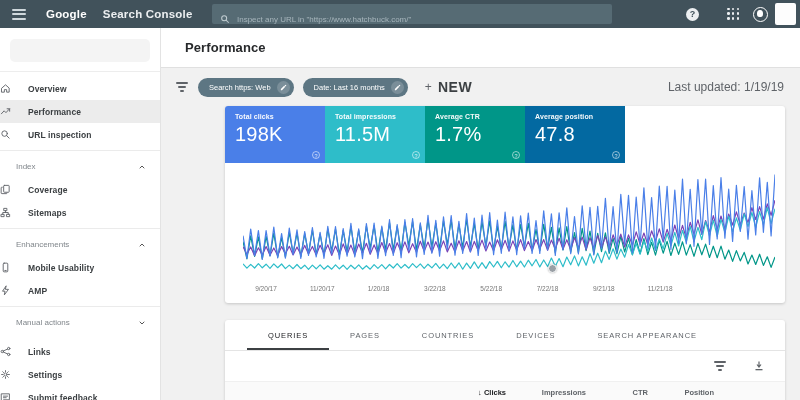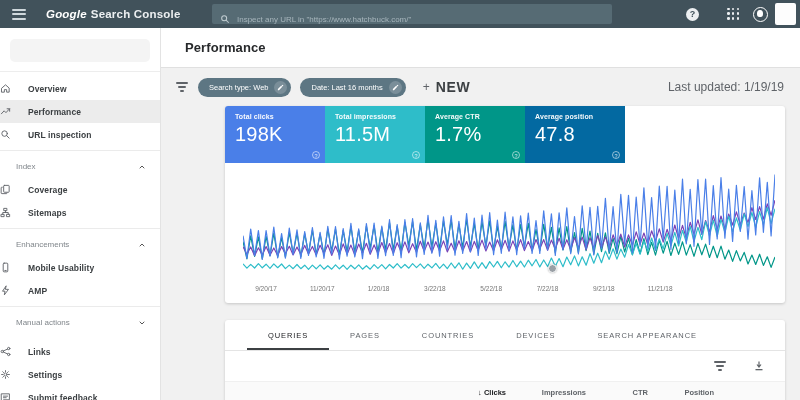--- a/index.html
+++ b/index.html
@@ -5,21 +5,21 @@
   * { margin:0; padding:0; box-sizing:border-box; }
   html,body { width:800px; height:400px; overflow:hidden; background:#f1f1f1;
     font-family:"Liberation Sans","DejaVu Sans",sans-serif; }
 
   
   .topbar { position:absolute; left:0; top:0; width:800px; height:28px; background:#41525b;
     display:flex; align-items:center; z-index:10; }
   .hamburger { margin-left:12px; width:14px; cursor:pointer; }
   .hamburger i { display:block; height:2px; background:#cfd8dc; margin:2.5px 0; border-radius:1px;}
   .logo { margin-left:20px; color:#fff; font-size:11.5px; letter-spacing:.2px; white-space:nowrap;}
-  .logo b { font-weight:700; margin-right:4px;font-style:italic;}
+  .logo b { font-weight:700; margin-right:16px;}
   .logo span { font-weight:700; color:#eceff1;}
   .searchbox { position:absolute; left:212px; top:4px; width:400px; height:20px; background:#566b74;
     border-radius:2px; display:flex; align-items:flex-end; padding:0 8px;}
   .searchbox svg { width:10px; height:10px; stroke:#c2cdd2; fill:none; stroke-width:2.5; flex:none;}
   .searchbox input { background:transparent; border:none; outline:none; color:#dfe7ea;
     font-size:8px; margin-left:7px; width:100%; font-family:inherit;}
   .searchbox input::placeholder { color:#a7b5bc; }
   .tb-ico { position:absolute; top:0; height:28px; display:flex; align-items:center; cursor:pointer;}
   .help-circ { width:13px; height:13px; border-radius:50%; background:#eceff1; color:#41525b;
     font-size:9px; font-weight:700; text-align:center; line-height:13px;}
@@ -284,21 +284,21 @@
   </div>
 
   <div class="filter-row">
     <div class="flt-ico">
         <i></i>
         <i></i>
         <i></i>
       </div>
     <div id="chips" style="display:flex">
         <div class="chip">
-          <span>Search type: Web</span>
+          <span>Search https: Web</span>
           <span class="pencil">
             <svg viewBox="0 0 24 24">
               <path d="M3 17.2 V21 H6.8 L18 9.8 L14.2 6 Z M15.6 4.6 L19.4 8.4 L21 6.8 A1.6 1.6 0 0 0 21 4.5 L19.5 3 A1.6 1.6 0 0 0 17.2 3 Z"></path>
             </svg>
           </span>
         </div>
         <div class="chip">
           <span>Date: Last 16 months</span>
           <span class="pencil">
             <svg viewBox="0 0 24 24">

